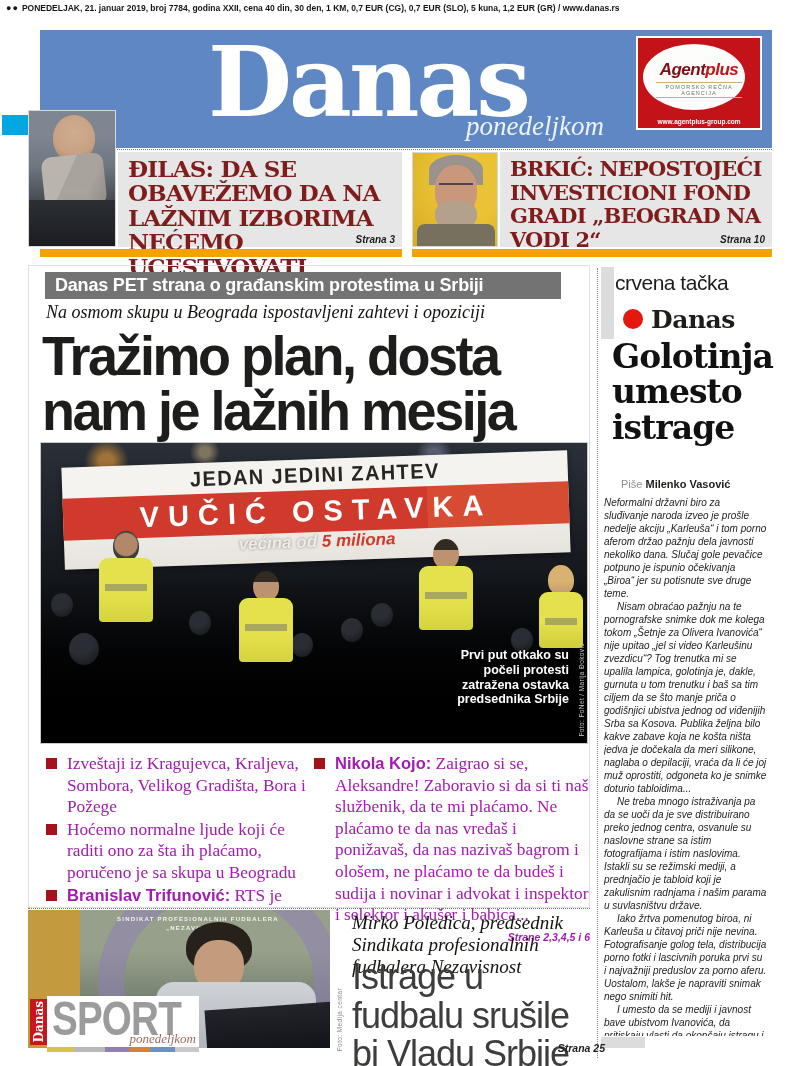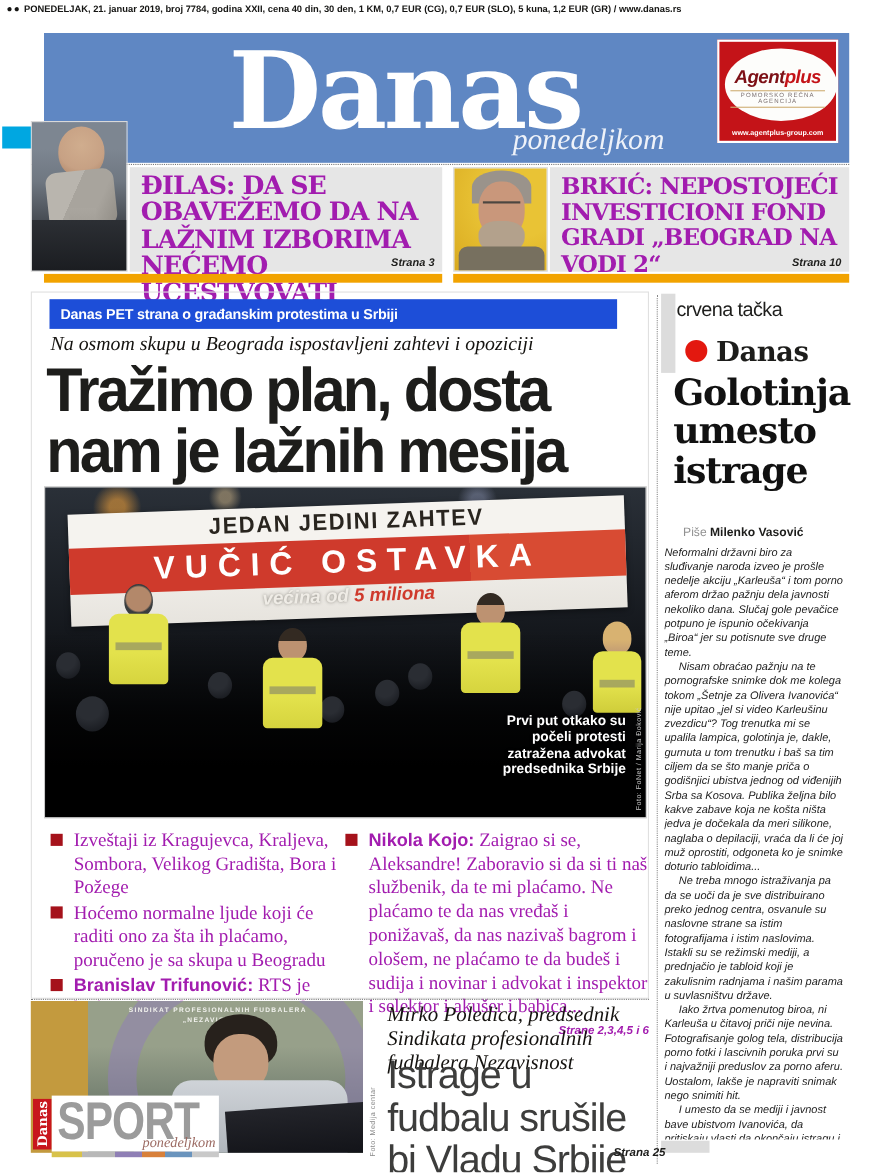--- a/index.html
+++ b/index.html
@@ -10,21 +10,21 @@
   
   .topbar{position:absolute;top:3px;left:6px;right:6px;font-size:8.5px;font-weight:700;color:#151513;white-space:nowrap;}
   .topbar .dots{font-size:9px;letter-spacing:1px;margin-right:3px;}
 
   
   .masthead{position:absolute;left:40px;top:30px;width:732px;height:118px;background:#5f87c3;}
   .mast-title{position:absolute;left:168px;top:0px;font-family:"DejaVu Serif","Liberation Serif",serif;font-weight:bold;font-size:97px;line-height:1.08;color:#fff;letter-spacing:-3px;}
   .mast-edition{position:absolute;right:168px;bottom:6px;font-family:"Liberation Serif",serif;font-style:italic;font-size:27px;color:#eef2f9;}
 
   
-  .ad{position:absolute;right:10px;top:6px;width:110px;height:94px;background:#c41318;border:2px solid #fff;box-sizing:border-box;}
+  .ad{position:absolute;right:10px;top:6px;width:126px;height:94px;background:#c41318;border:2px solid #fff;box-sizing:border-box;}
   .ad-oval{position:absolute;left:5px;top:6px;width:102px;height:66px;background:#fdfdfb;border-radius:50%;}
   .ad-brand{position:absolute;left:0;right:0;top:22px;text-align:center;font-style:italic;font-weight:bold;font-size:17px;letter-spacing:-0.5px;}
   .ad-brand .b1{color:#7d1016;}
   .ad-brand .b2{color:#c41318;}
   .ad-tag{position:absolute;left:0;right:0;top:44px;text-align:center;font-size:5.5px;letter-spacing:1px;color:#7a6f6f;border-top:1px solid #cfae74;border-bottom:1px solid #cfae74;width:86px;margin:0 auto;padding:1px 0;}
   .ad-url{position:absolute;left:0;right:0;bottom:3px;text-align:center;font-size:6.5px;font-weight:bold;color:#fff;}
 
   .cyan-sq{position:absolute;left:2px;top:115px;width:35px;height:20px;background:#00a7e1;}
   .dot-h{border-top:1px dotted #777;height:0;}
   .dot-v{border-left:1px dotted #888;width:0;}
@@ -39,29 +39,29 @@
   .t-photo2{position:absolute;left:412px;top:152px;width:86px;height:95px;background:radial-gradient(circle at 70% 30%,#e9c335 0 40%,#d8a91f 100%);}
   .bk-hair{position:absolute;left:16px;top:2px;width:54px;height:30px;border-radius:50% 50% 0 0;background:#9a938b;}
   .bk-face{position:absolute;left:22px;top:12px;width:42px;height:52px;border-radius:46%;background:#c9977b;}
   .bk-glass{position:absolute;left:26px;top:30px;width:34px;height:10px;border-top:2px solid #4c4640;}
   .bk-beard{position:absolute;left:22px;top:48px;width:42px;height:30px;border-radius:40% 40% 50% 50%;background:#b3a18c;}
   .bk-body{position:absolute;left:4px;bottom:0;width:78px;height:22px;background:#77705f;border-radius:8px 8px 0 0;}
 
   .teaser-box{position:absolute;top:152px;height:95px;background:#e6e6e6;box-sizing:border-box;padding:5px 8px 0 10px;}
   .teaser-box.t1{left:118px;width:284px;}
   .teaser-box.t2{left:500px;width:272px;}
-  .teaser-hl{font-family:"DejaVu Serif","Liberation Serif",serif;font-weight:bold;color:#a21caf;letter-spacing:-0.8px;}
+  .teaser-hl{font-family:"DejaVu Serif","Liberation Serif",serif;font-weight:bold;color:#7f1d1d;letter-spacing:-0.8px;}
   .t1 .teaser-hl{font-size:23px;line-height:1.06;}
   .t2 .teaser-hl{font-size:21px;line-height:1.13;}
   .teaser-page{position:absolute;right:7px;bottom:2px;font-style:italic;font-weight:bold;font-size:10px;}
   .orange{position:absolute;top:249px;height:8px;background:#f2a300;}
 
   
   .main-border{position:absolute;left:28px;top:265px;width:562px;height:643px;border:1px solid #e0e0e0;box-sizing:border-box;}
-  .kicker{position:absolute;left:45px;top:272px;width:516px;height:27px;background:#1d4ed8;color:#fff;font-weight:bold;font-size:13px;line-height:27px;padding-left:10px;box-sizing:border-box;letter-spacing:-0.2px;}
+  .kicker{position:absolute;left:45px;top:272px;width:516px;height:27px;background:#737373;color:#fff;font-weight:bold;font-size:18px;line-height:27px;padding-left:10px;box-sizing:border-box;letter-spacing:-0.2px;}
   .subhead{position:absolute;left:46px;top:302px;font-family:"Liberation Serif",serif;font-style:italic;font-size:18px;color:#14120f;}
   .main-hl{position:absolute;left:42px;top:328px;font-weight:bold;font-size:54px;line-height:0.98;letter-spacing:-2.5px;color:#1d1d1b;transform:scaleY(1.04);transform-origin:top left;}
 
   
   .pphoto{position:absolute;left:40px;top:442px;width:548px;height:302px;border:1px solid #c9c9c9;box-sizing:border-box;overflow:hidden;
     background:
       radial-gradient(circle at 12% 6%, rgba(255,170,60,.55) 0 7px, transparent 22px),
       radial-gradient(circle at 30% 3%, rgba(255,220,160,.4) 0 5px, transparent 15px),
       radial-gradient(circle at 72% 4%, rgba(200,210,255,.3) 0 6px, transparent 18px),
       radial-gradient(circle at 92% 12%, rgba(255,200,120,.3) 0 5px, transparent 14px),
@@ -90,21 +90,21 @@
   .bullets.br{left:314px;width:276px;}
   .bullet{position:relative;padding-left:21px;margin-bottom:1px;}
   .bullet:before{content:"";position:absolute;left:0;top:5px;width:11px;height:11px;background:#a5121b;}
   .bname{font-family:"Liberation Sans",sans-serif;font-weight:bold;font-size:16.5px;}
   .pages-note{text-align:right;font-family:"Liberation Sans",sans-serif;font-style:italic;font-weight:bold;font-size:10.5px;margin-top:5px;}
 
   
   .col-sep{position:absolute;left:597px;top:268px;height:790px;}
   .bracket-top{position:absolute;left:601px;top:267px;width:13px;height:72px;background:#dcdcdc;}
   .bracket-bot{position:absolute;left:601px;top:1037px;width:44px;height:11px;background:#dcdcdc;}
-  .ct-line1{position:absolute;left:615px;top:271px;font-size:18px;letter-spacing:-0.5px;color:#1d1d1b;}
+  .ct-line1{position:absolute;left:615px;top:271px;font-size:21px;letter-spacing:-0.5px;color:#1d1d1b;}
   .ct-dot{position:absolute;left:623px;top:309px;width:20px;height:20px;border-radius:50%;background:#e3180f;}
   .ct-danas{position:absolute;left:651px;top:305px;font-family:"DejaVu Serif","Liberation Serif",serif;font-weight:bold;font-size:25px;letter-spacing:-0.5px;}
   .col-hl{position:absolute;left:612px;top:339px;font-family:"DejaVu Serif","Liberation Serif",serif;font-weight:bold;font-size:33px;line-height:1.07;color:#111;letter-spacing:-1px;}
   .col-by{position:absolute;left:621px;top:478px;font-size:11px;}
   .col-by .pfx{color:#919191;}
   .col-by .nm{font-weight:bold;color:#1d1d1b;}
   .col-body{position:absolute;left:604px;top:496px;width:163px;height:540px;overflow:hidden;font-style:italic;font-size:10px;line-height:1.3;color:#222;}
   .col-body p{margin:0;}
   .col-body p + p{text-indent:13px;}
 
@@ -210,21 +210,21 @@
         <div class="vvest"></div>
       </div>
     <div class="vfig" style="left:378px;top:96px;">
         <div class="vhead"></div>
         <div class="vvest"></div>
       </div>
     <div class="vfig blonde" style="left:498px;top:122px;">
         <div class="vhead"></div>
         <div class="vvest"></div>
       </div>
-    <div class="pp-caption">Prvi put otkako su počeli protesti zatražena advokat predsednika Srbije</div>
+    <div class="pp-caption">Prvi put otkako su počeli protesti zatražena ostavka predsednika Srbije</div>
     <div class="vcredit pp-credit">Foto: FoNet / Marija Đoković</div>
   </div>
 
   <div class="bullets bl">
     <div class="bullet"><b class="bname"></b><span>Izveštaji iz Kragujevca, Kraljeva, Sombora, Velikog Gradišta, Bora i Požege</span></div>
     <div class="bullet"><b class="bname"></b><span>Hoćemo normalne ljude koji će raditi ono za šta ih plaćamo, poručeno je sa skupa u Beogradu</span></div>
     <div class="bullet"><b class="bname">Branislav Trifunović:</b> <span>RTS je kuća svih građana i vreme je da prestane sa lažima</span></div>
   </div>
   <div class="bullets br">
     <div class="bullet"><b class="bname">Nikola Kojo:</b> <span>Zaigrao si se, Aleksandre! Zaboravio si da si ti naš službenik, da te mi plaćamo. Ne plaćamo te da nas vređaš i ponižavaš, da nas nazivaš bagrom i ološem, ne plaćamo te da budeš i sudija i novinar i advokat i inspektor i selektor i akušer i babica...</span></div>

